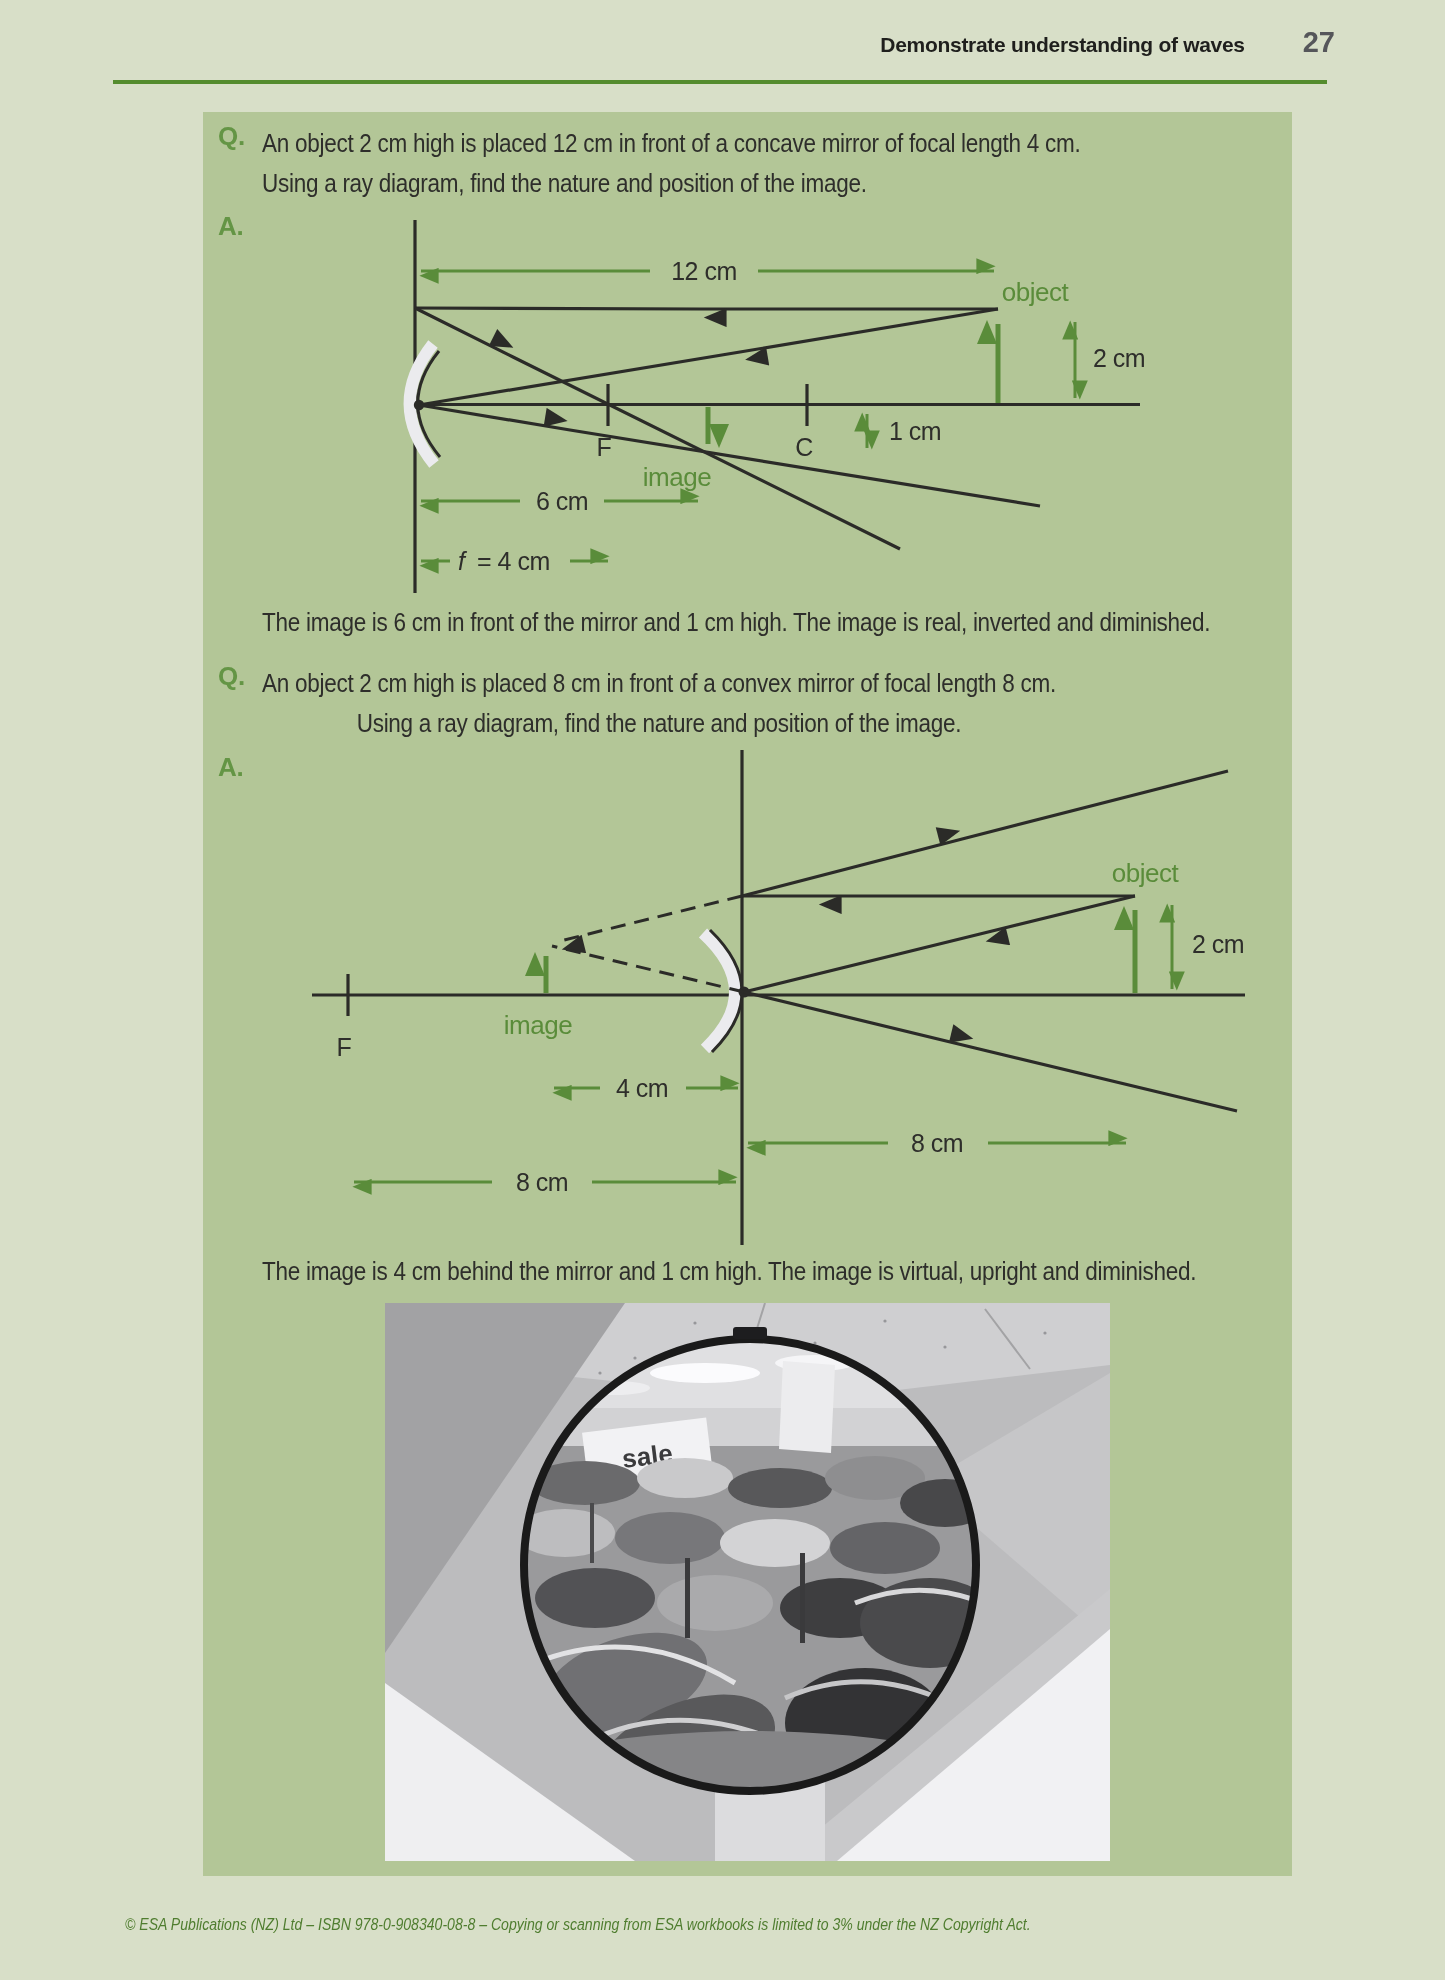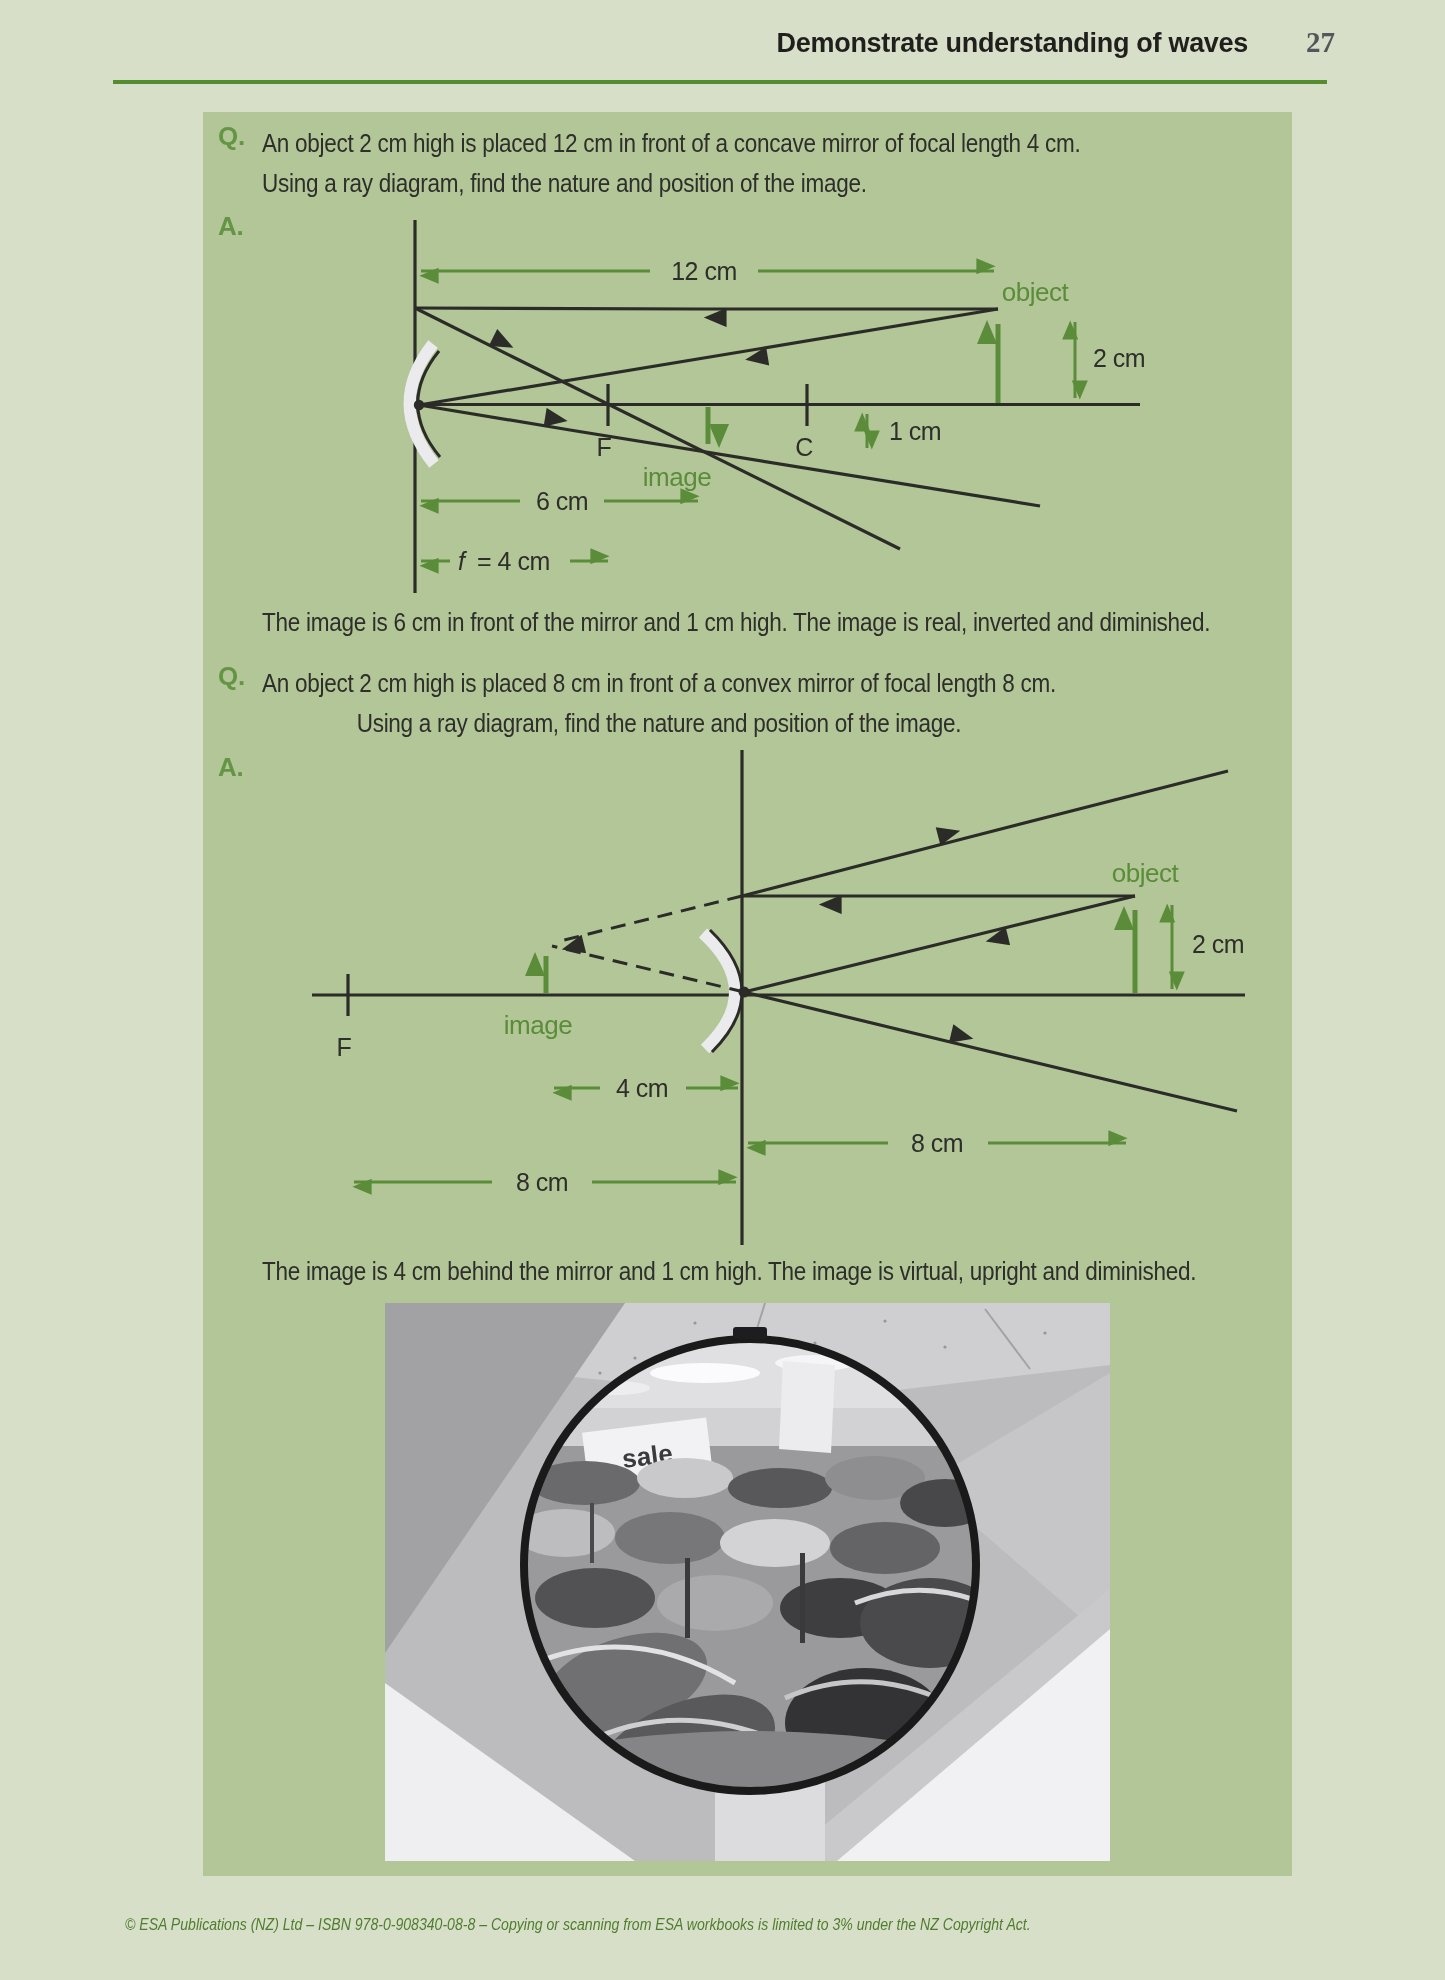--- a/index.html
+++ b/index.html
@@ -1,21 +1,21 @@
 <!DOCTYPE html>
 <html><head>
 <meta charset="utf-8">
 <style>
   html,body{margin:0;padding:0;background:#d8dfc8;}
   .page{position:relative;width:1445px;height:1980px;background:#d8dfc8;overflow:hidden;
         font-family:"Liberation Sans",sans-serif;}
   .abs{position:absolute;}
   .hdr{top:26px;right:110px;display:flex;align-items:baseline;gap:58px;}
-  .hdr-title{font-size:27px;font-weight:bold;color:#1f1f1d;letter-spacing:-0.3px;}
-  .hdr-num{font-size:29px;font-weight:bold;color:#55565a;font-family:Liberation Serif, serif;}
+  .hdr-title{font-size:21px;font-weight:bold;color:#1f1f1d;letter-spacing:-0.3px;}
+  .hdr-num{font-size:29px;font-weight:bold;color:#55565a;}
   .rule{top:80px;left:113px;width:1214px;height:4px;background:#548c2e;}
   .box{top:112px;left:203px;width:1089px;height:1764px;background:#b3c697;}
   .marker{font-size:26px;font-weight:bold;color:#649545;letter-spacing:-0.3px;}
   .qtext{font-size:25px;color:#2e2e2b;line-height:40px;letter-spacing:-0.3px;
          transform:scaleX(0.9);transform-origin:0 0;white-space:nowrap;}
   .ans{font-size:25px;color:#2e2e2b;letter-spacing:-0.3px;transform:scaleX(0.9);
        transform-origin:0 0;white-space:nowrap;}
   .ftr{top:1916px;left:125px;font-size:16px;font-style:italic;color:#4f7d2f;
        transform:scaleX(0.88);transform-origin:0 0;white-space:nowrap;}
   svg text{font-family:"Liberation Sans",sans-serif;}

